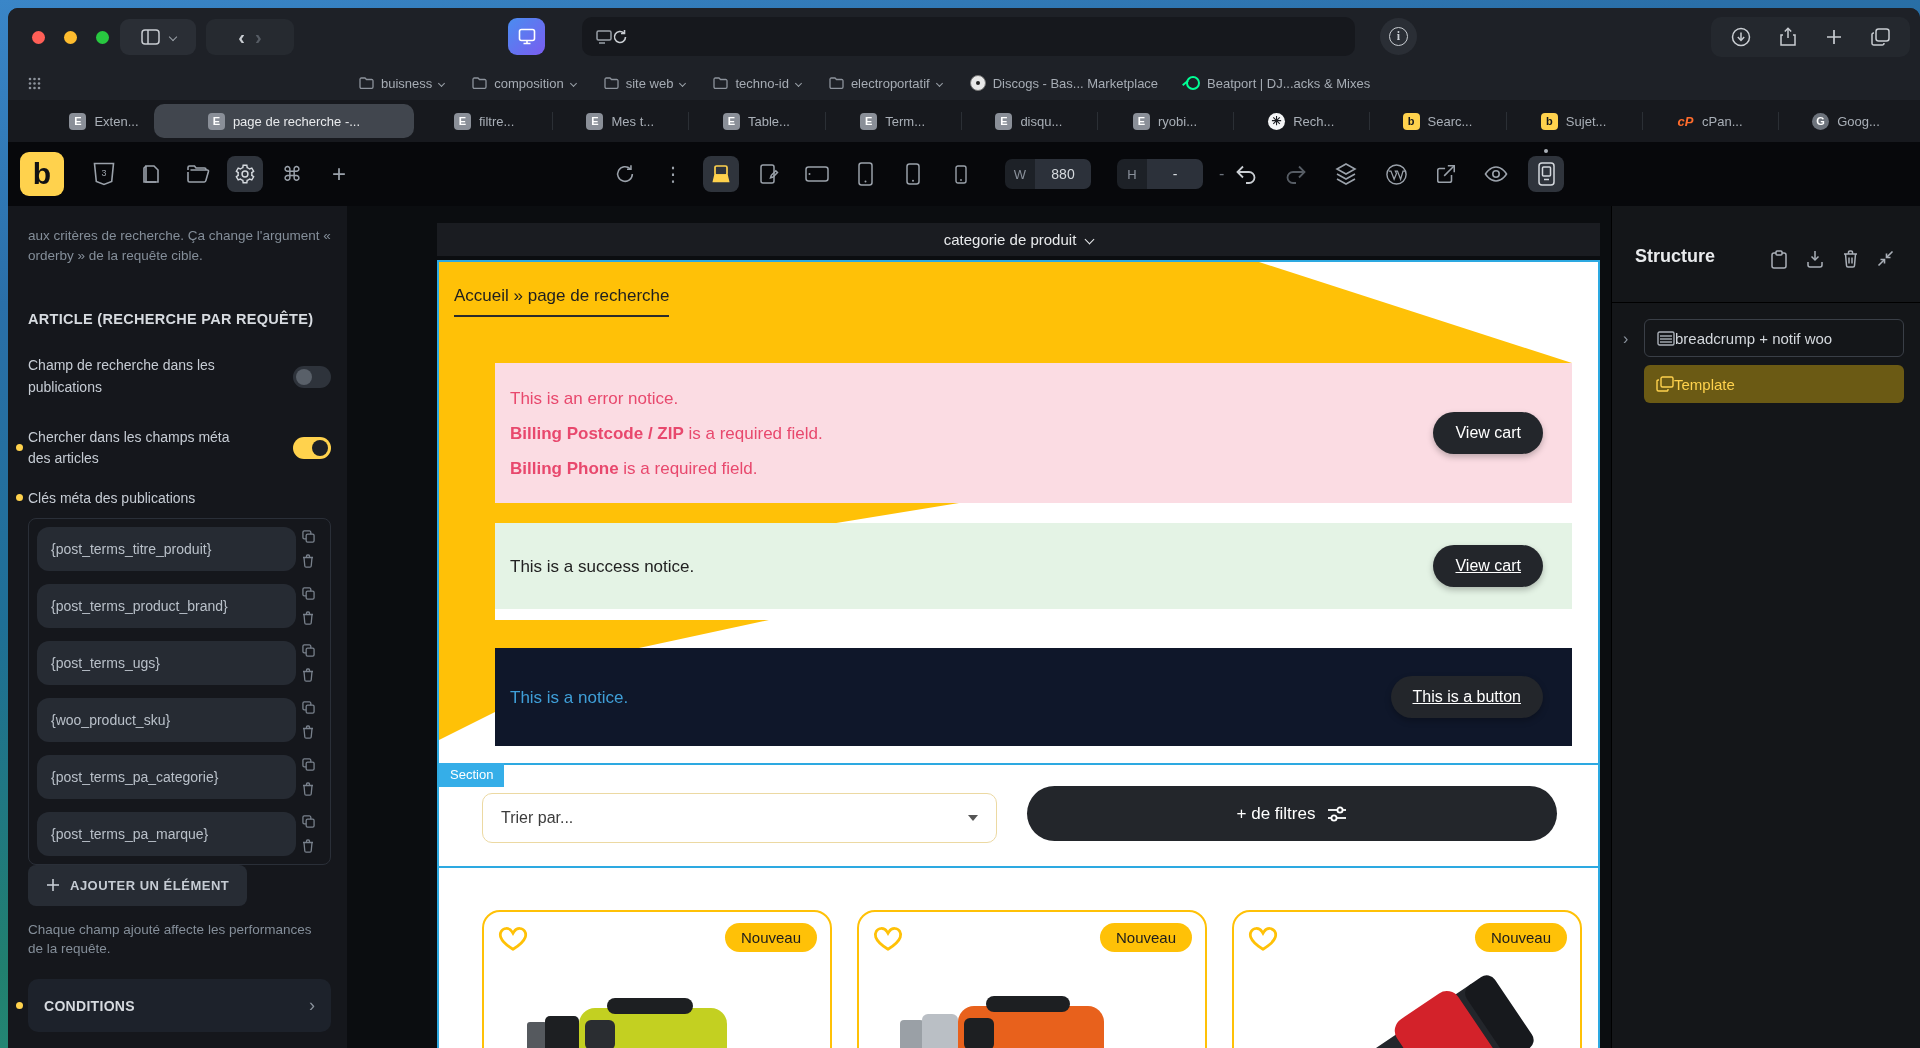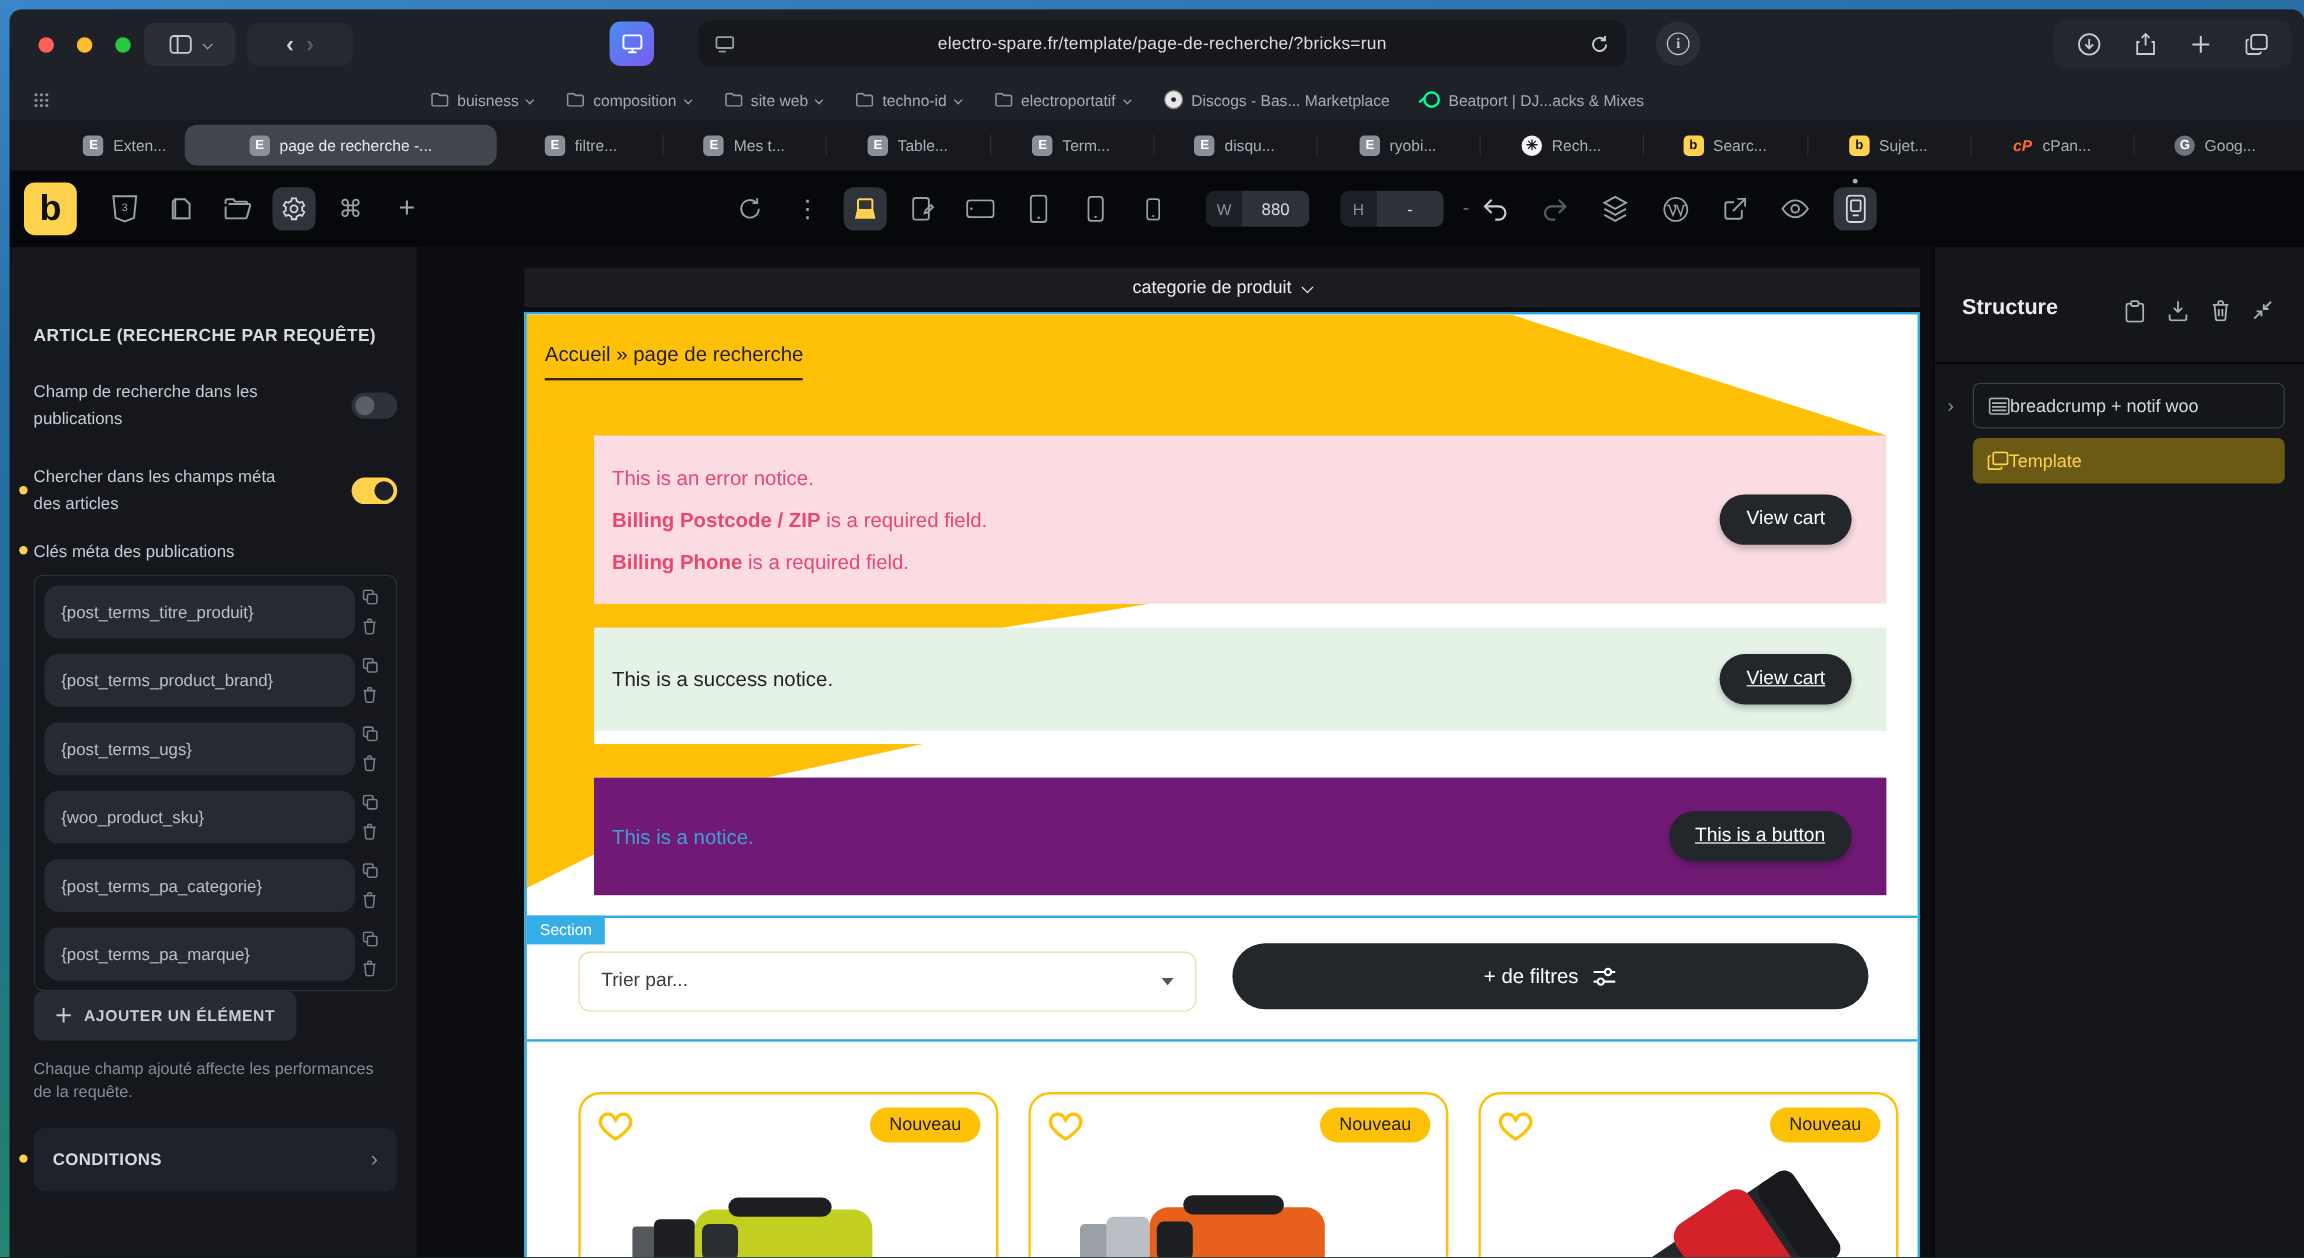--- a/index.html
+++ b/index.html
@@ -123,21 +123,21 @@
     display:flex; align-items:center; justify-content:center; gap:10px; color:#e8eaec; font-size:15px; }
 
   .canvas { position:absolute; left:429px; top:252px; width:1163px; bottom:0; background:#fff;
     border:2px solid #2da9e1; border-bottom:none; overflow:hidden; }
   .yellow-bg { position:absolute; left:0; top:0; }
   .breadcrumb { position:absolute; left:15px; top:24px; font-size:17px; color:#1f1f1f;
     padding-bottom:9px; border-bottom:2.5px solid #2b2b2b; }
   .notice { position:absolute; left:56px; width:1077px; display:flex; align-items:center; }
   .notice.error { top:101px; height:140px; background:#fbdce3; color:#e8486d; }
   .notice.success { top:261px; height:86px; background:#e4f3e5; color:#222; }
-  .notice.info { top:386px; height:98px; background:#701a75; color:#3f9fd8; }
+  .notice.info { top:386px; height:98px; background:#0f172a; color:#3f9fd8; }
   .notice .lines { margin-left:15px; font-size:17px; line-height:35px; }
   .dark-btn { margin-left:auto; margin-right:29px; background:#23262b; color:#fff; border-radius:22px;
     padding:12px 22px; font-size:16px; white-space:nowrap; box-shadow:0 3px 6px rgba(0,0,0,.25); }
   .dark-btn.u { text-decoration:underline; }
   .hline { position:absolute; left:0; width:100%; height:2px; background:#2da9e1; }
   .sec-tag { position:absolute; left:0; top:501px; background:#35aee8; color:#fff; font-size:13px;
     padding:4px 11px 5px; }
   .sort-select { position:absolute; left:43px; top:531px; width:515px; height:50px; background:#fff;
     border:1px solid #ecd9a2; border-radius:10px; display:flex; align-items:center; font-size:16px; color:#3c3c3c; }
   .sort-select .txt { margin-left:18px; }
@@ -192,21 +192,20 @@
             <rect x="1.5" y="1.5" width="15" height="11" rx="2"></rect>
             <line x1="9" y1="12.5" x2="9" y2="15.5"></line>
             <line x1="5.5" y1="15.5" x2="12.5" y2="15.5"></line>
           </svg>
     </div>
     <div class="url-pill">
       <svg class="ico reader" width="16" height="14" viewBox="0 0 16 14" fill="none" stroke="#9aa0a8" stroke-width="1.5">
             <rect x="1" y="1" width="14" height="9" rx="1.5"></rect>
             <line x1="3" y1="13" x2="9" y2="13"></line>
           </svg>
-      <span class="url-text">electro-spare.fr/template/page-de-recherche/?bricks=run</span>
       <svg class="ico reload" width="16" height="16" viewBox="0 0 16 16" fill="none" stroke="#c9cdd2" stroke-width="1.6">
             <path d="M13.5 8a5.5 5.5 0 1 1-1.6-3.9"></path>
             <polyline points="12.5,1 12.5,4.5 9,4.5"></polyline>
           </svg>
     </div>
     <div class="info-btn">
       <span class="i-circ">i</span>
     </div>
     <div class="tb-right">
       <svg class="ico" width="20" height="20" viewBox="0 0 20 20" fill="none" stroke="#c9cdd2" stroke-width="1.5">
@@ -476,20 +475,21 @@
             <svg class="ico" width="17" height="24" viewBox="0 0 17 24" fill="none" stroke="#d5d9de" stroke-width="1.5">
               <rect x="1" y="1" width="15" height="22" rx="3"></rect>
               <rect x="4.5" y="5" width="8" height="9" rx="1"></rect>
               <line x1="6" y1="17.5" x2="11" y2="17.5"></line>
             </svg>
           </span>
     </div>
   </div>
 
   <aside class="leftpanel">
+    <p class="lp-intro">aux critères de recherche. Ça change l'argument « orderby » de la requête cible.</p>
     <h3 class="lp-heading">ARTICLE (RECHERCHE PAR REQUÊTE)</h3>
 
     <div class="lp-row">
       <span class="lab">Champ de recherche dans les publications</span>
       <span class="toggle off"></span>
     </div>
 
     <div class="lp-row">
       <span class="lp-dot"></span>
       <span class="lab">Chercher dans les champs méta des articles</span>

